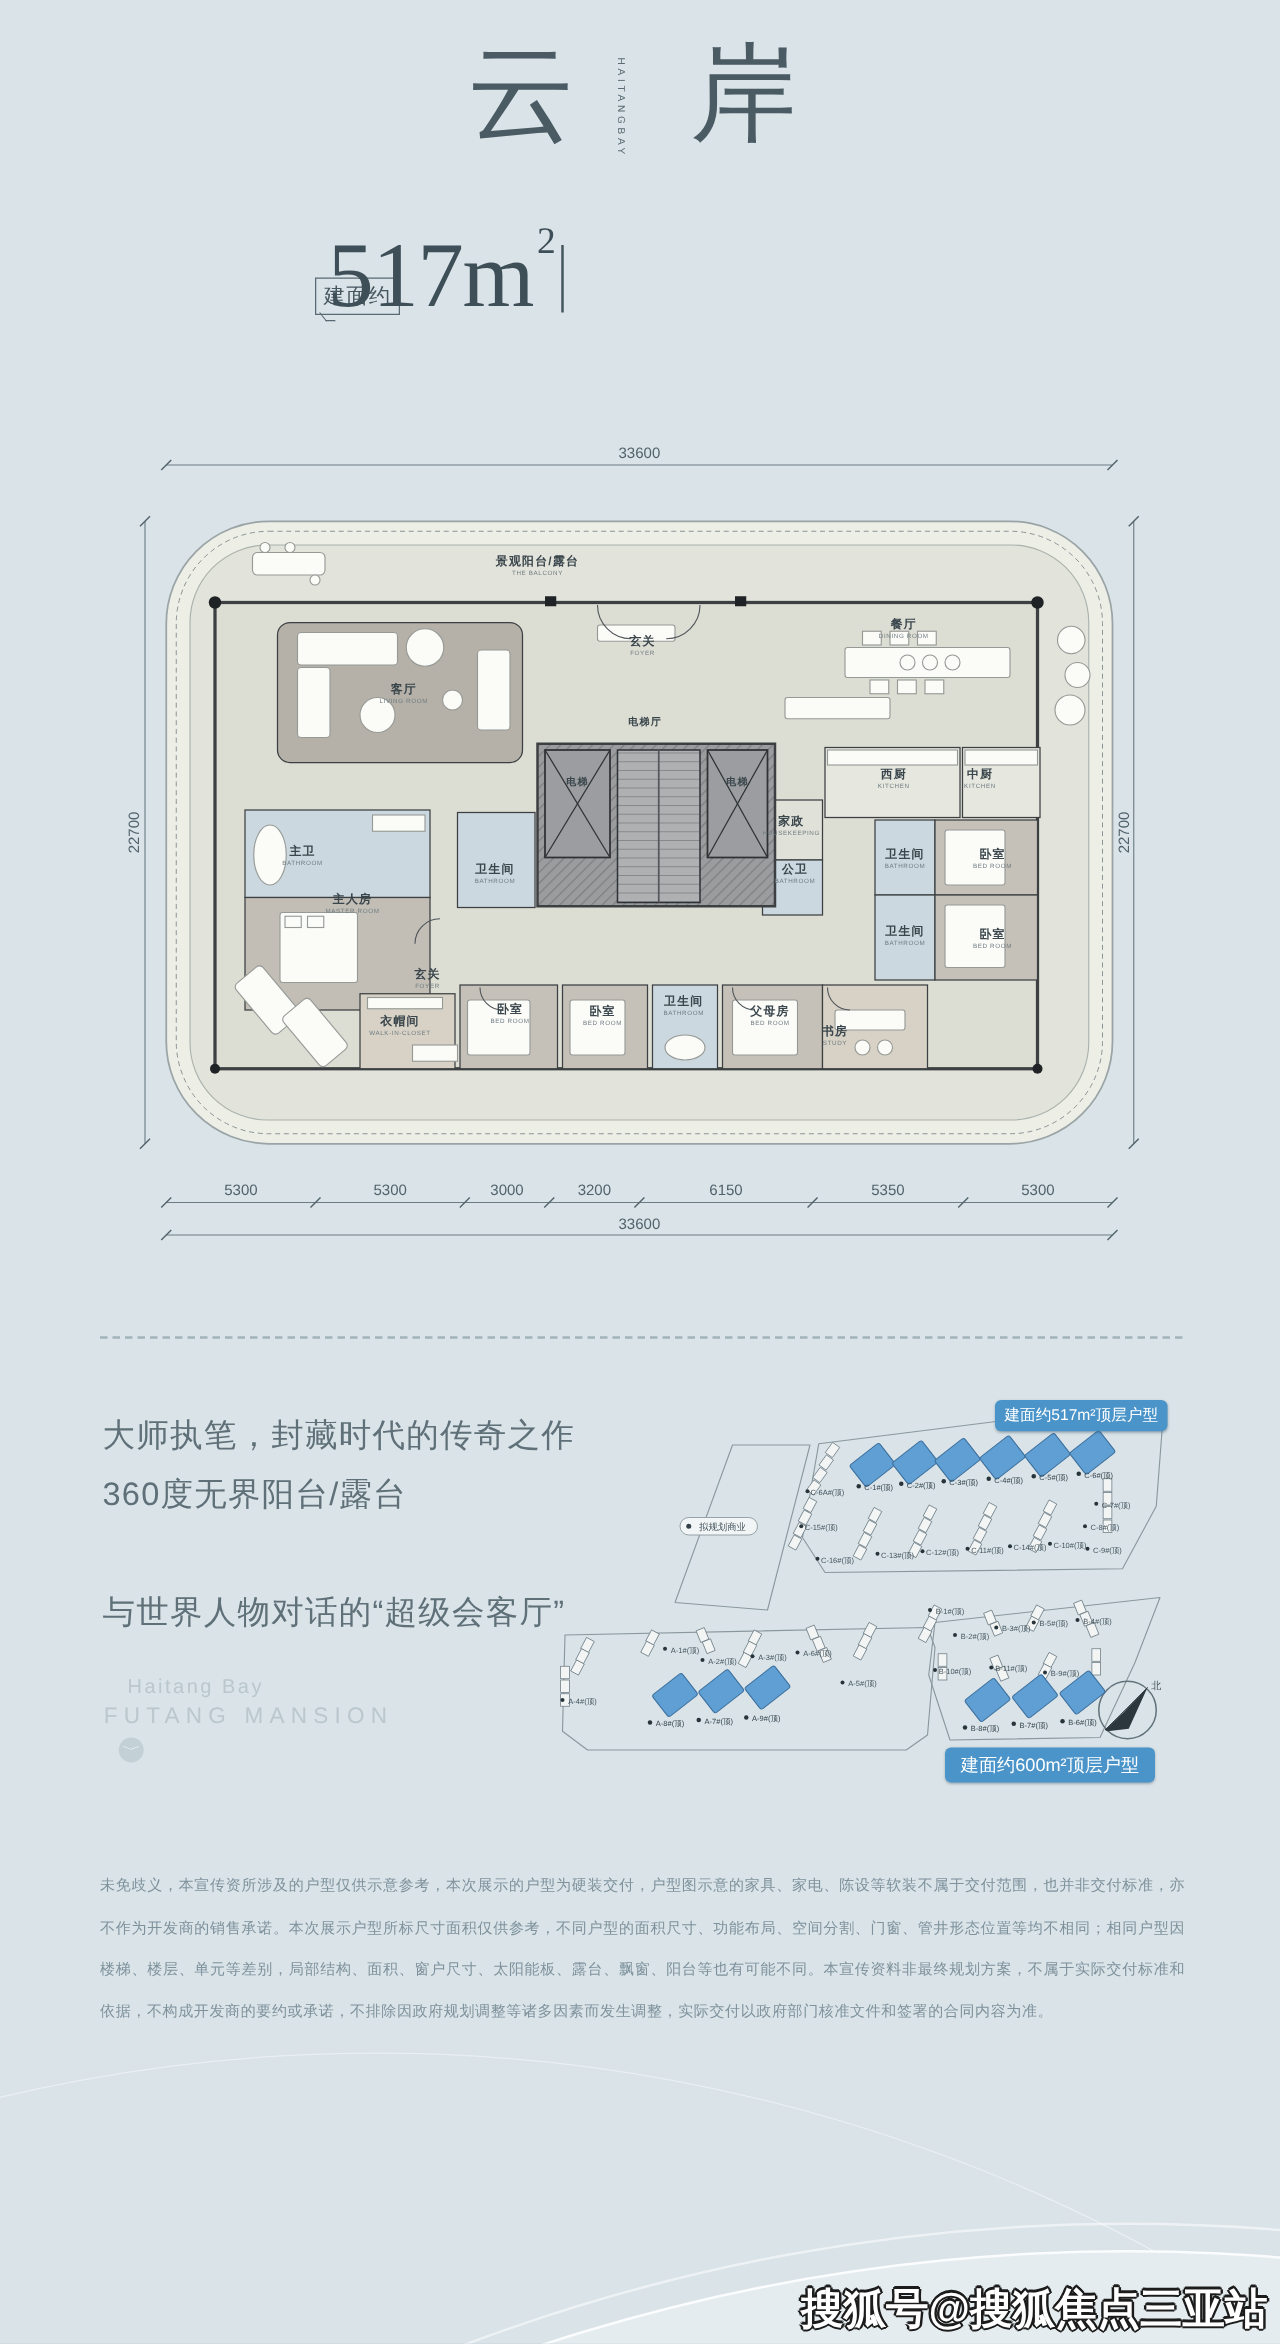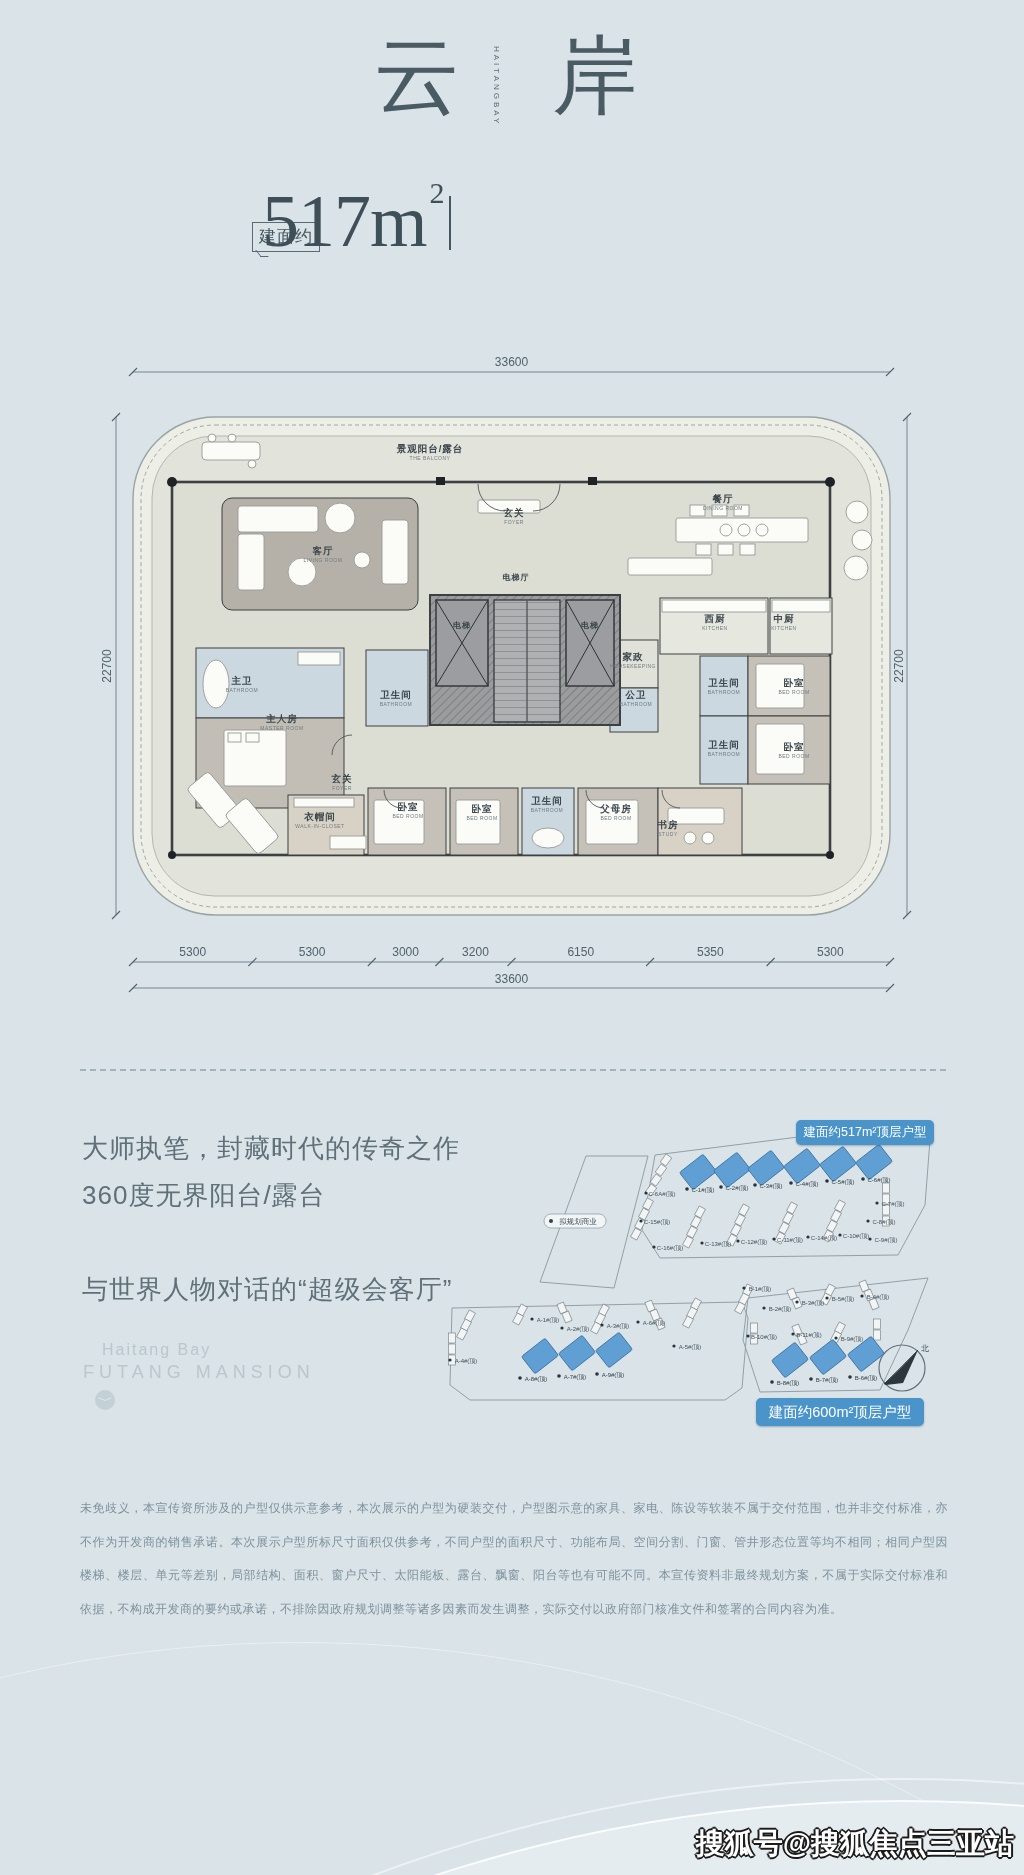--- a/index.html
+++ b/index.html
@@ -33,21 +33,21 @@
   
   .badge{position:absolute;background:#4a94c9;color:#fff;border-radius:5px;
          display:flex;align-items:center;justify-content:center;
          box-shadow:0 1px 2px rgba(40,70,90,.35);}
   #badge-517{left:796px;top:1120px;width:138px;height:25px;font-size:12.5px;}
   #badge-600{left:756px;top:1398px;width:168px;height:28px;font-size:14.5px;}
   
   .disclaimer{position:absolute;left:80px;top:1492px;width:868px;font-size:12px;
               line-height:33.5px;color:#7f929c;text-align:justify;letter-spacing:.5px;}
   
-  .watermark{position:absolute;right:10px;top:1824px;font-size:29px;font-weight:bold;color:#fff;
+  .watermark{position:absolute;right:10px;top:1824px;font-size:34px;font-weight:bold;color:#fff;
      text-shadow:-2px 0 #1c1c1c,2px 0 #1c1c1c,0 -2px #1c1c1c,0 2px #1c1c1c,
                  -1px -1px #1c1c1c,1px 1px #1c1c1c,-1px 1px #1c1c1c,1px -1px #1c1c1c;padding-left:34px;}
   
   .arc{position:absolute;border-radius:50%;}
   #arc1{width:3000px;height:3000px;left:-600px;top:1800px;background:#e4ecef;
         border:2px solid rgba(255,255,255,.85);}
   #arc2{width:3000px;height:3000px;left:-600px;top:1778px;background:transparent;
         border:2px solid rgba(255,255,255,.55);}
   #arc3{width:2600px;height:2600px;left:-1000px;top:1642px;background:transparent;
         border:1.5px solid rgba(255,255,255,.45);}

